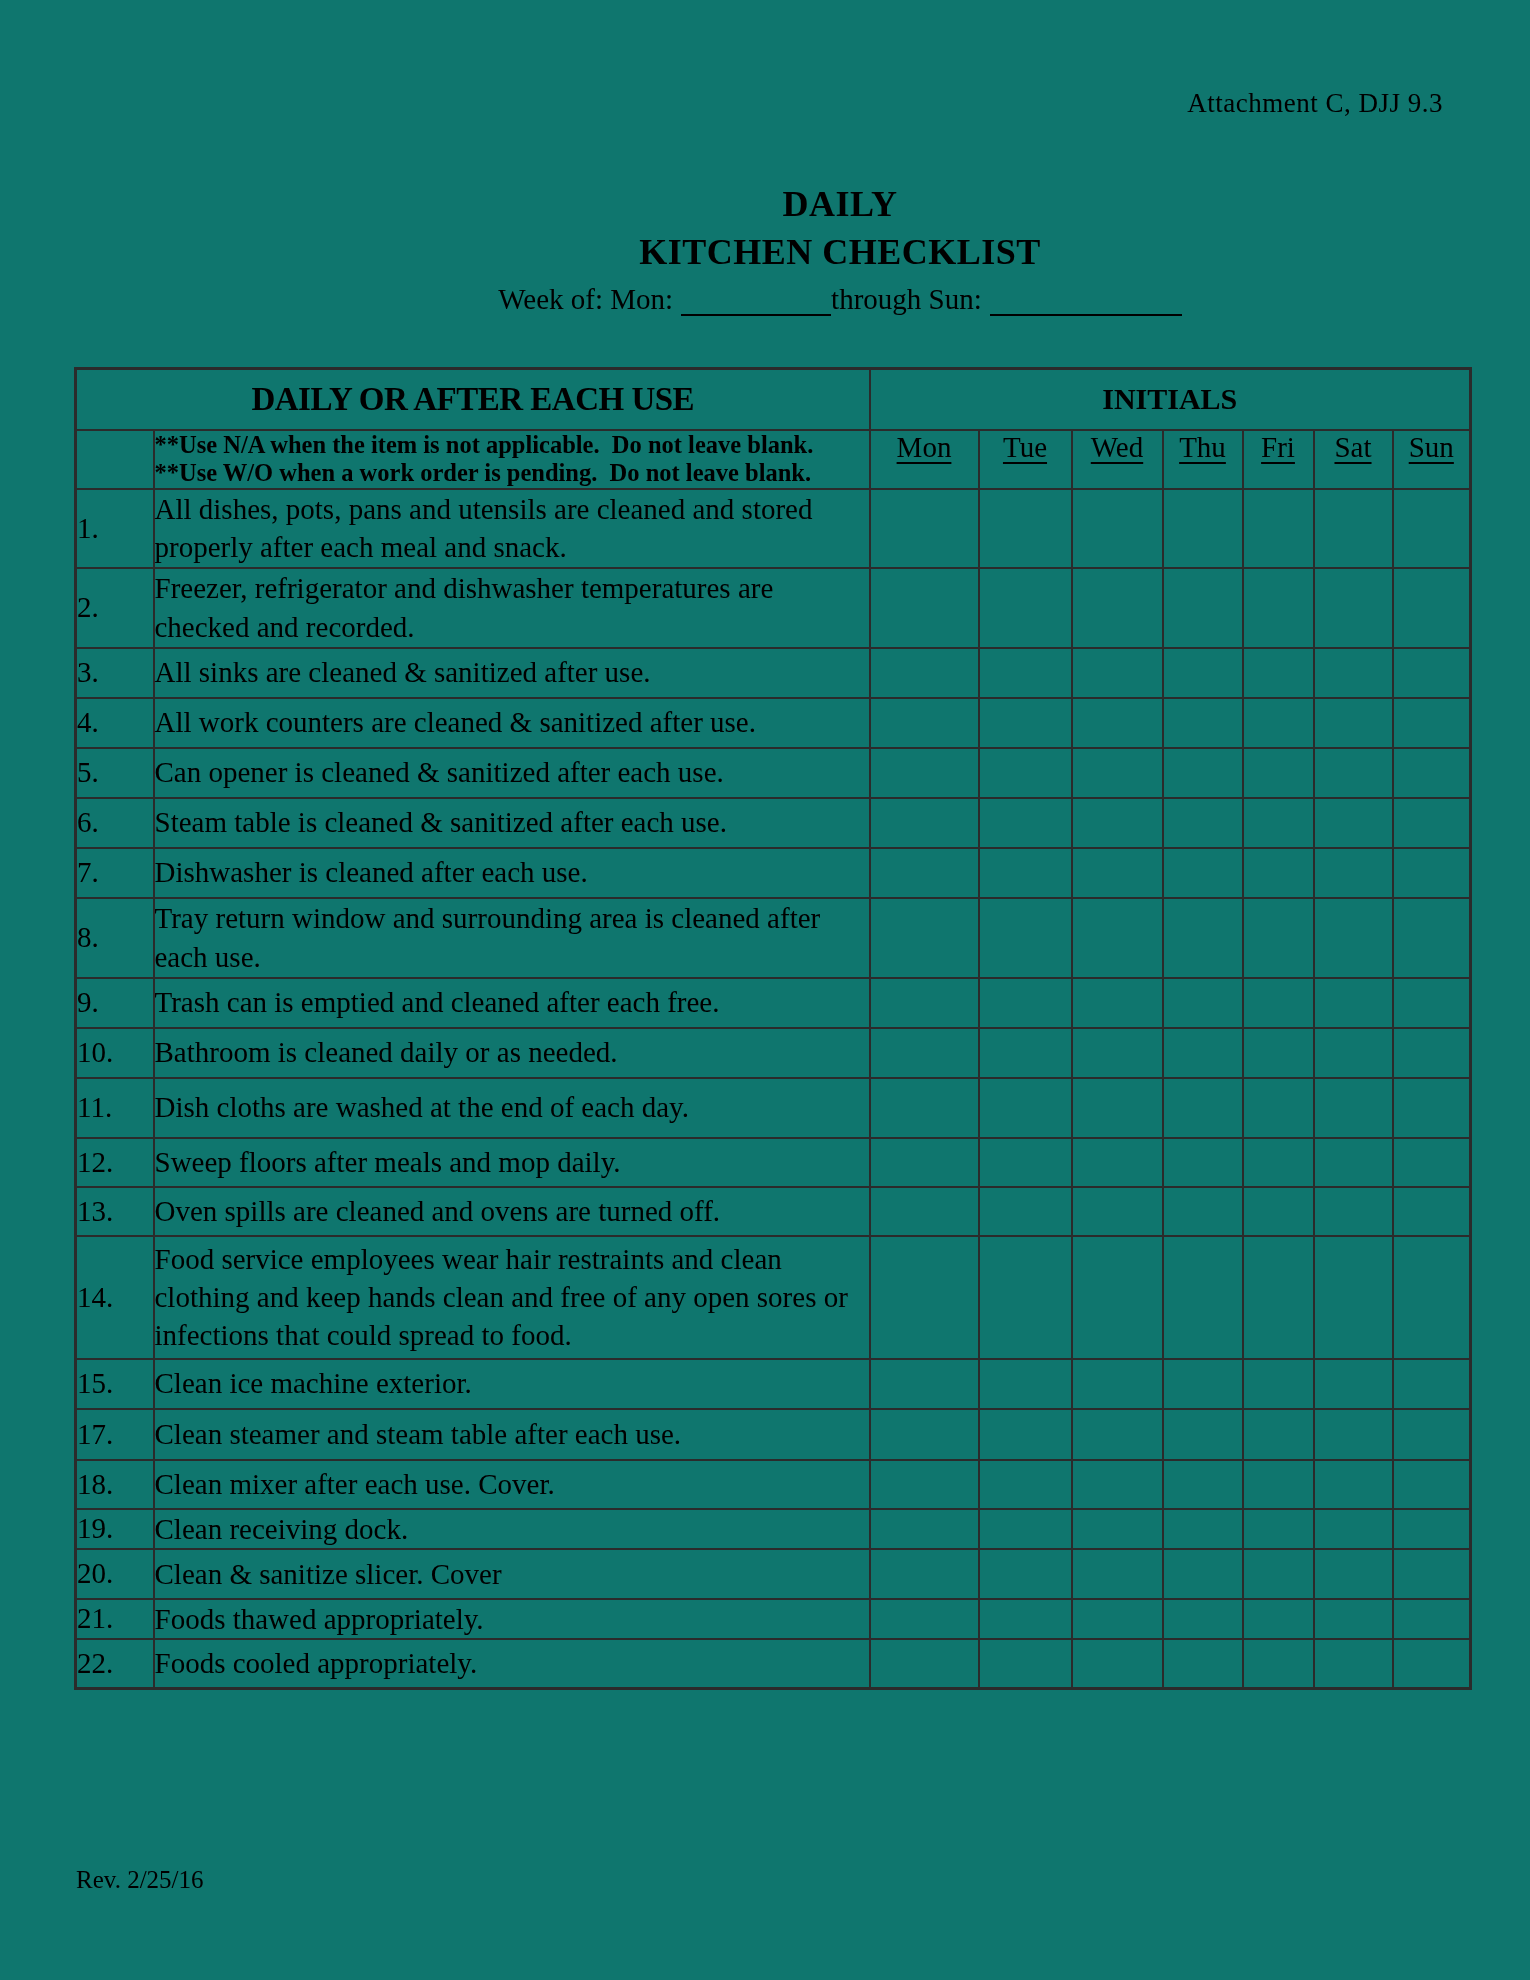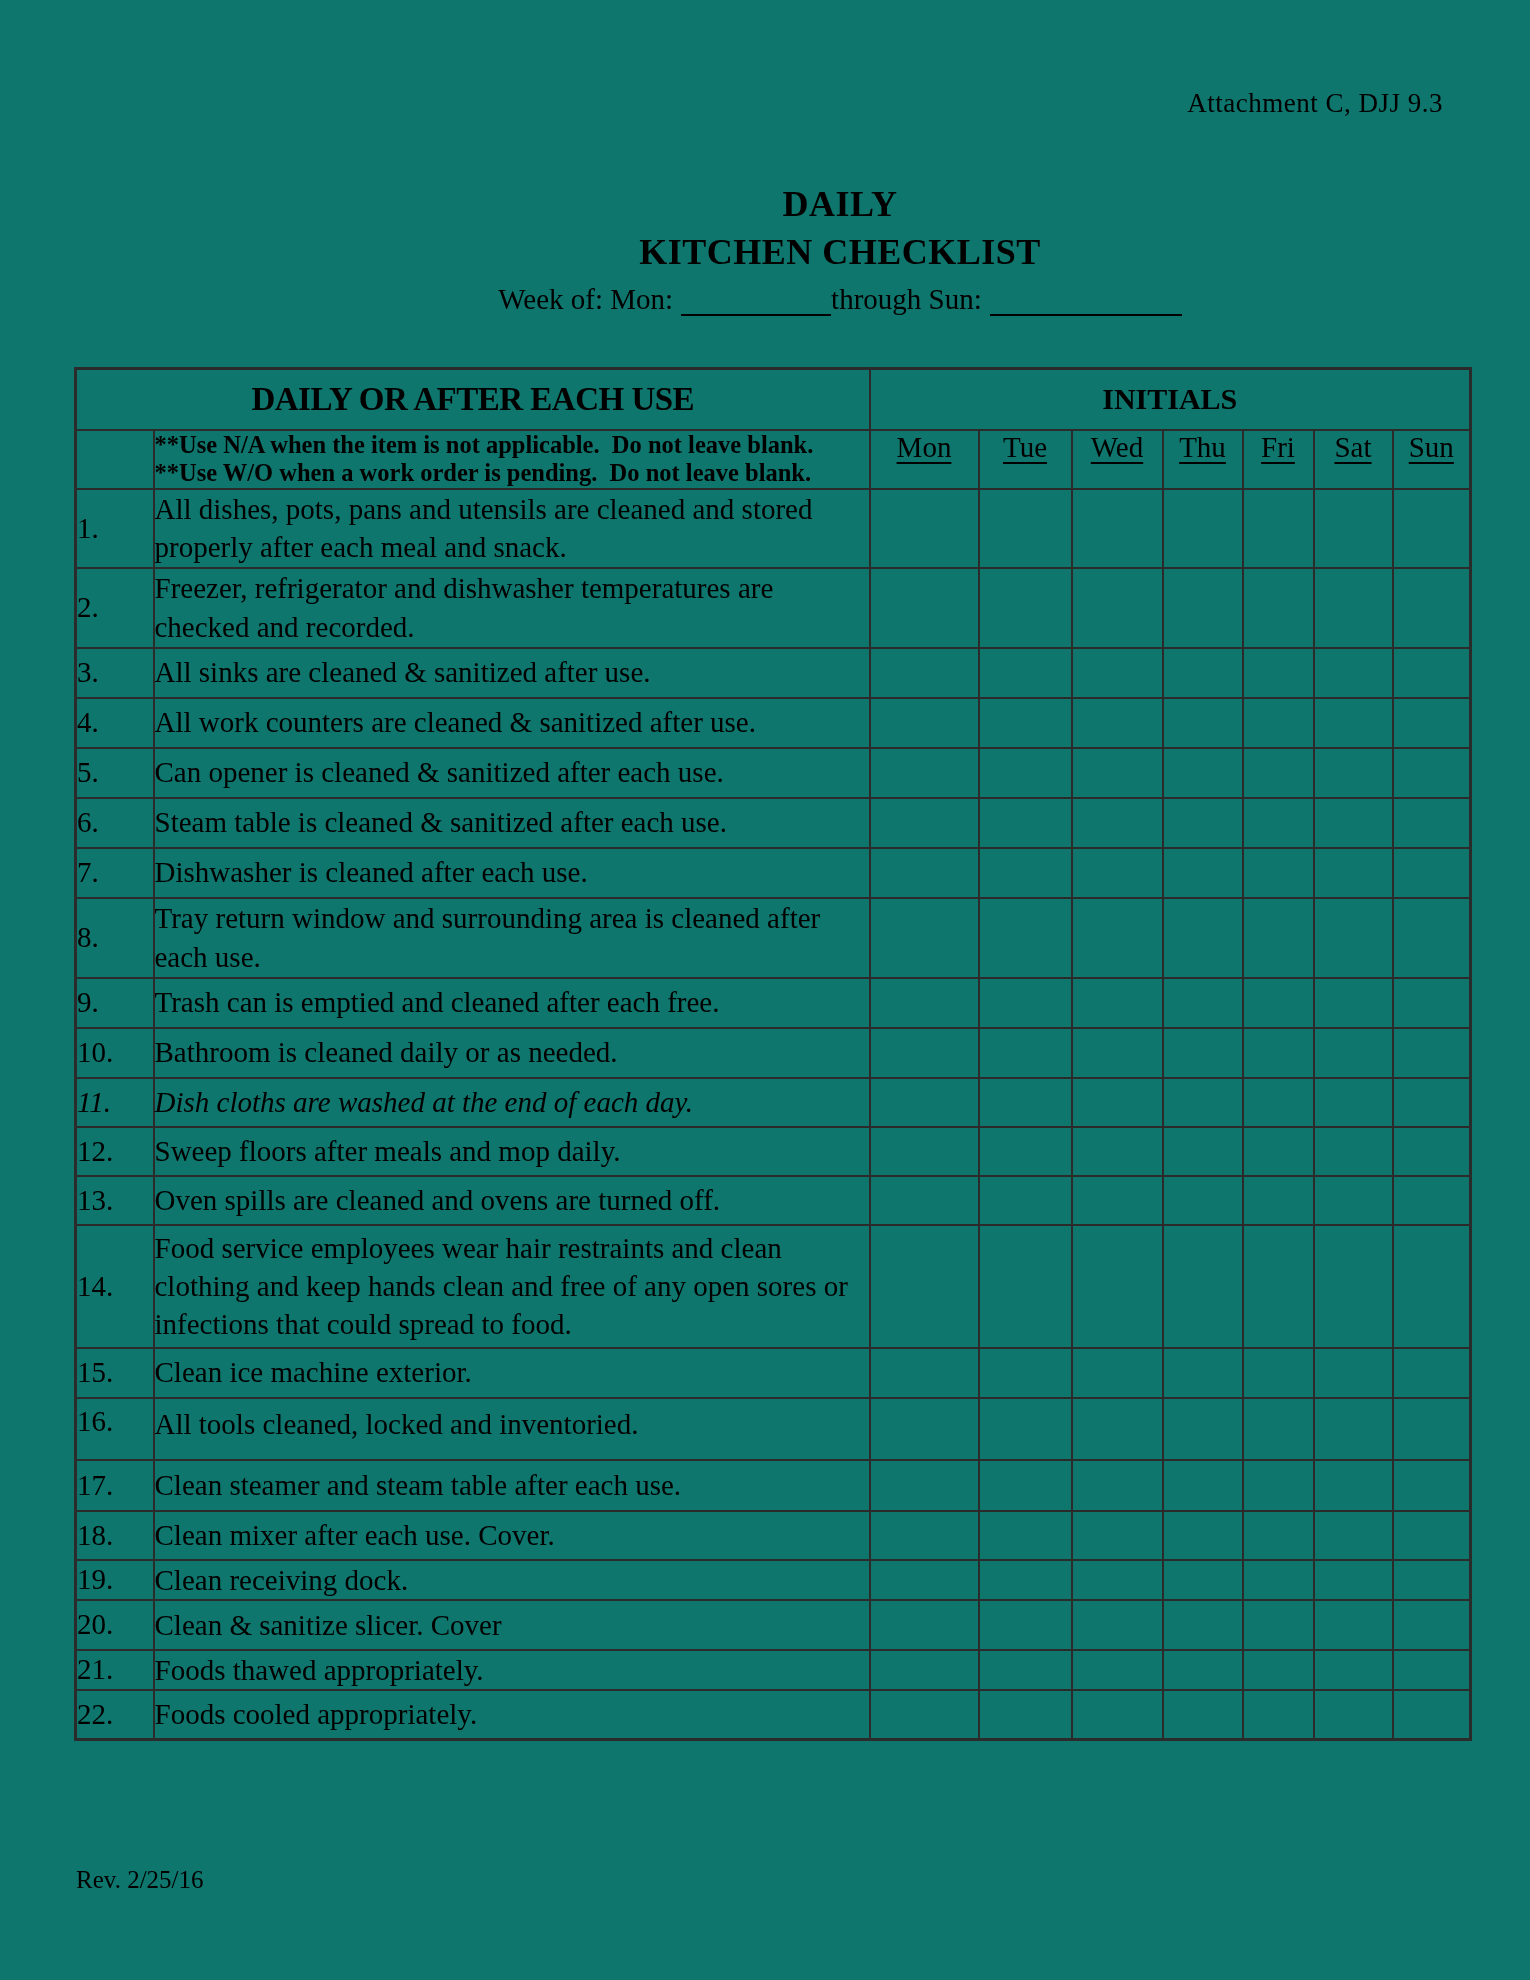--- a/index.html
+++ b/index.html
@@ -213,21 +213,21 @@
           <td class="num">10.</td>
           <td class="desc">Bathroom is cleaned daily or as needed.</td>
           <td class="icell"></td>
           <td class="icell"></td>
           <td class="icell"></td>
           <td class="icell"></td>
           <td class="icell"></td>
           <td class="icell"></td>
           <td class="icell"></td>
         </tr>
-        <tr style="height: 49px; font-style: italic;">
+        <tr style="height: 60px;">
           <td class="num">11.</td>
           <td class="desc">Dish cloths are washed at the end of each day.</td>
           <td class="icell"></td>
           <td class="icell"></td>
           <td class="icell"></td>
           <td class="icell"></td>
           <td class="icell"></td>
           <td class="icell"></td>
           <td class="icell"></td>
         </tr>
@@ -268,31 +268,20 @@
           <td class="num">15.</td>
           <td class="desc">Clean ice machine exterior.</td>
           <td class="icell"></td>
           <td class="icell"></td>
           <td class="icell"></td>
           <td class="icell"></td>
           <td class="icell"></td>
           <td class="icell"></td>
           <td class="icell"></td>
         </tr>
-        <tr style="height: 62px;">
-          <td class="num va-top">16.</td>
-          <td class="desc va-top">All tools cleaned, locked and inventoried.</td>
-          <td class="icell"></td>
-          <td class="icell"></td>
-          <td class="icell"></td>
-          <td class="icell"></td>
-          <td class="icell"></td>
-          <td class="icell"></td>
-          <td class="icell"></td>
-        </tr>
         <tr style="height: 51px;">
           <td class="num">17.</td>
           <td class="desc">Clean steamer and steam table after each use.</td>
           <td class="icell"></td>
           <td class="icell"></td>
           <td class="icell"></td>
           <td class="icell"></td>
           <td class="icell"></td>
           <td class="icell"></td>
           <td class="icell"></td>

